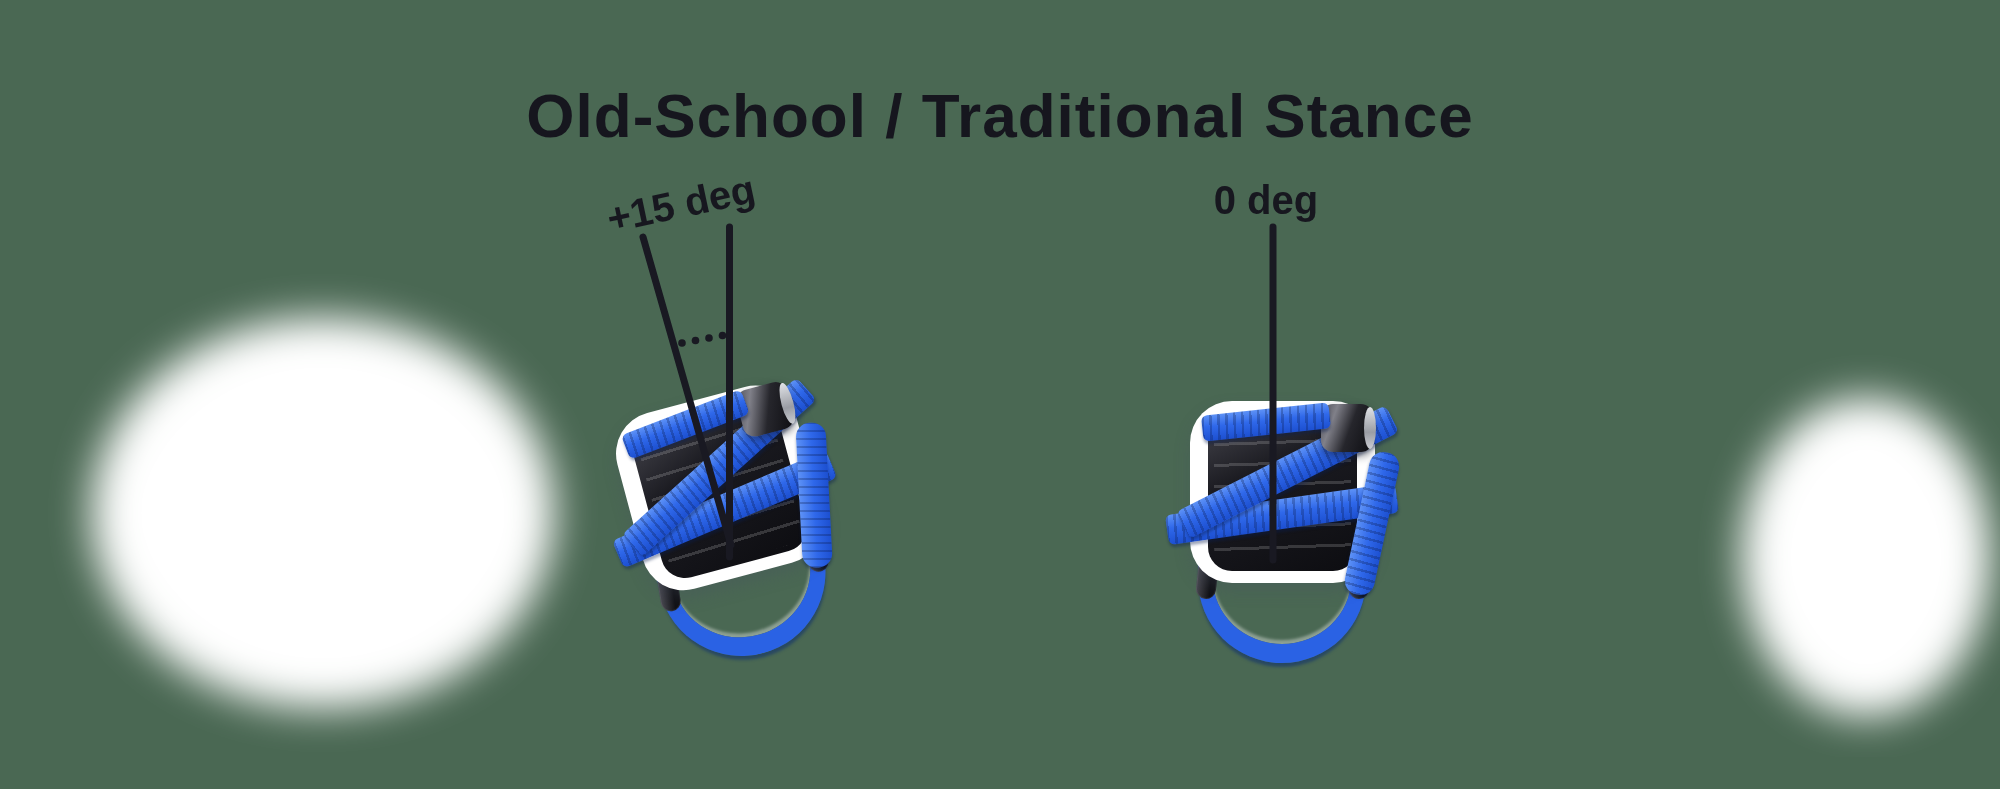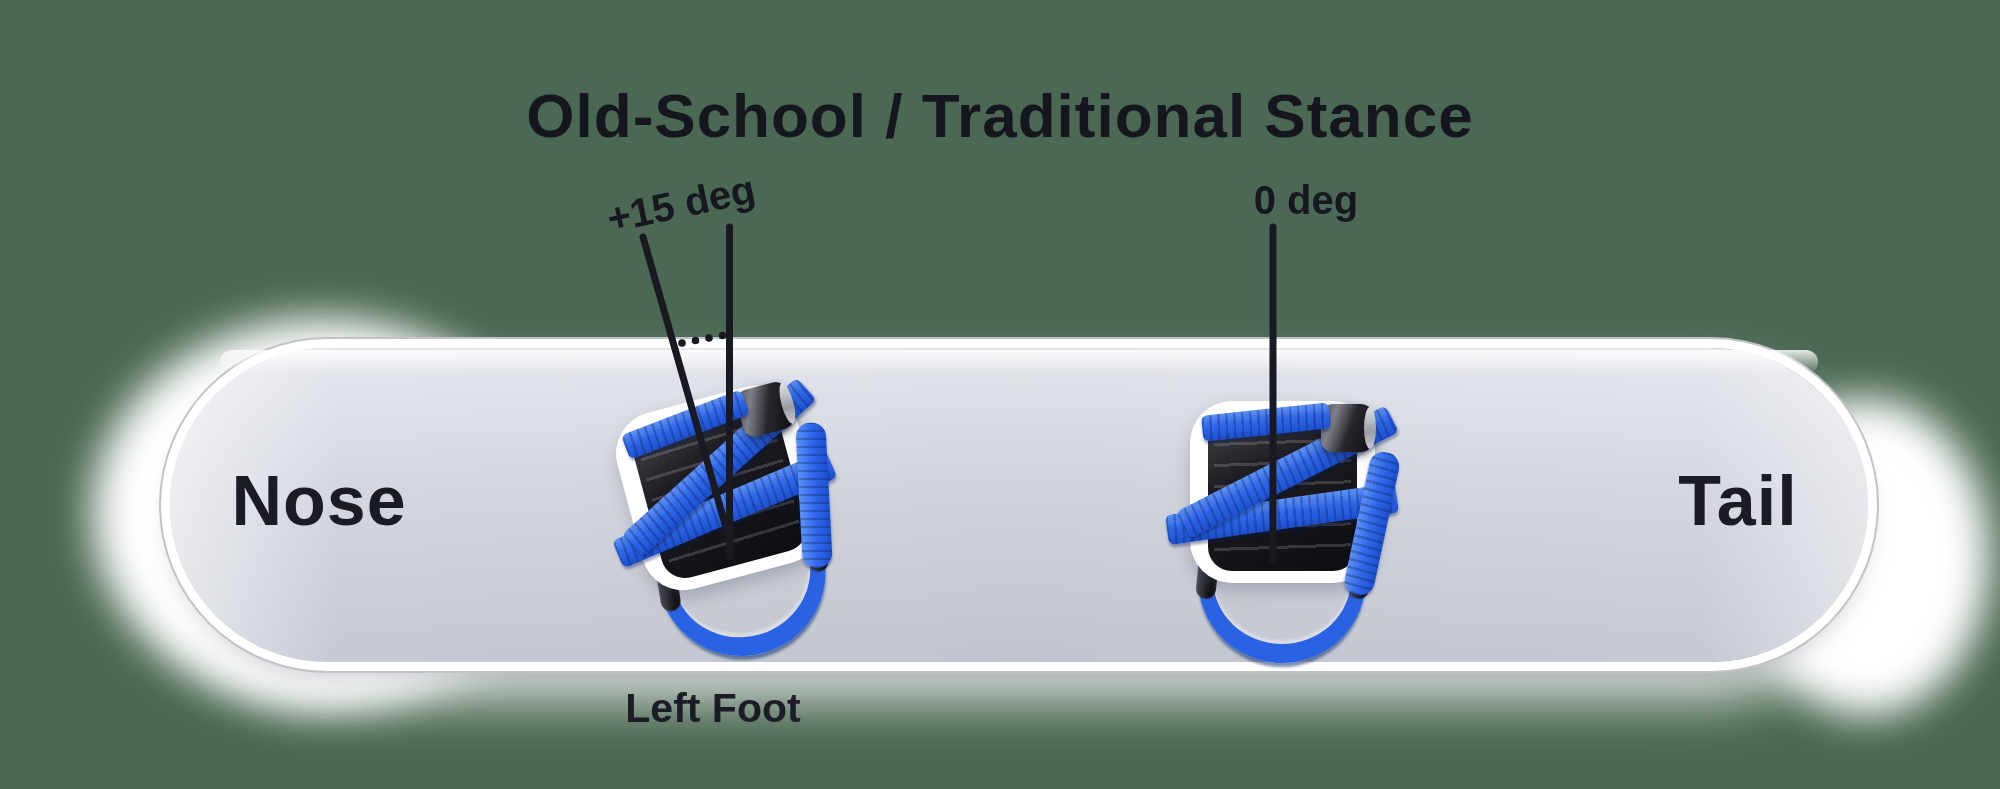--- a/index.html
+++ b/index.html
@@ -103,42 +103,38 @@
   
   .annotations{position:absolute;left:0;top:0;z-index:5;pointer-events:none;}
   .annotations line{stroke:#191922;stroke-width:7;stroke-linecap:round;}
   .annotations circle{fill:#191922;}
   
   .angle-label{
     position:absolute;z-index:6;font-size:40px;font-weight:700;color:#17171f;
     transform:translate(-50%,-50%);white-space:nowrap;
   }
   .angle-label.plus15{left:681px;top:204px;transform:translate(-50%,-50%) rotate(-12deg);}
-  .angle-label.zero{left:1266px;top:200px;margin-left:40px;}
+  .angle-label.zero{left:1266px;top:200px;}
   .foot-label{
     position:absolute;z-index:6;font-size:41px;font-weight:700;color:#1c1c26;
     transform:translate(-50%,-50%);white-space:nowrap;
   }
   .foot-label.left{left:713px;top:708px;}
   .foot-label.right{left:1294px;top:708px;}
 </style>
 </head>
 <body>
 
 <div class="stage">
 
   <h1 class="title">Old-School / Traditional Stance</h1>
 
   <div class="blob nose"></div>
   <div class="blob tail"></div>
 
-  <div class="board">
-    <span class="end-label nose">Nose</span>
-    <span class="end-label tail">Tail</span>
-  </div>
 
   <div class="binding left">
     <div class="heel-loop"></div>
     <div class="post pl"></div>
     <div class="post pr"></div>
     <div class="plate">
       <div class="footbed"></div>
       <div class="strap s2"></div>
       <div class="strap s4"></div>
       <div class="strap s1"></div>
@@ -167,15 +163,14 @@
     <circle cx="682" cy="343" r="3.8"></circle>
     <circle cx="695.5" cy="340.5" r="3.8"></circle>
     <circle cx="709" cy="338" r="3.8"></circle>
     <circle cx="722.5" cy="335.5" r="3.8"></circle>
     <line x1="1273" y1="227" x2="1273" y2="560"></line>
   </svg>
 
   <div class="angle-label plus15">+15 deg</div>
   <div class="angle-label zero">0 deg</div>
 
-  <div class="foot-label left">Left Foot</div>
 
 </div>
 
 </body></html>

